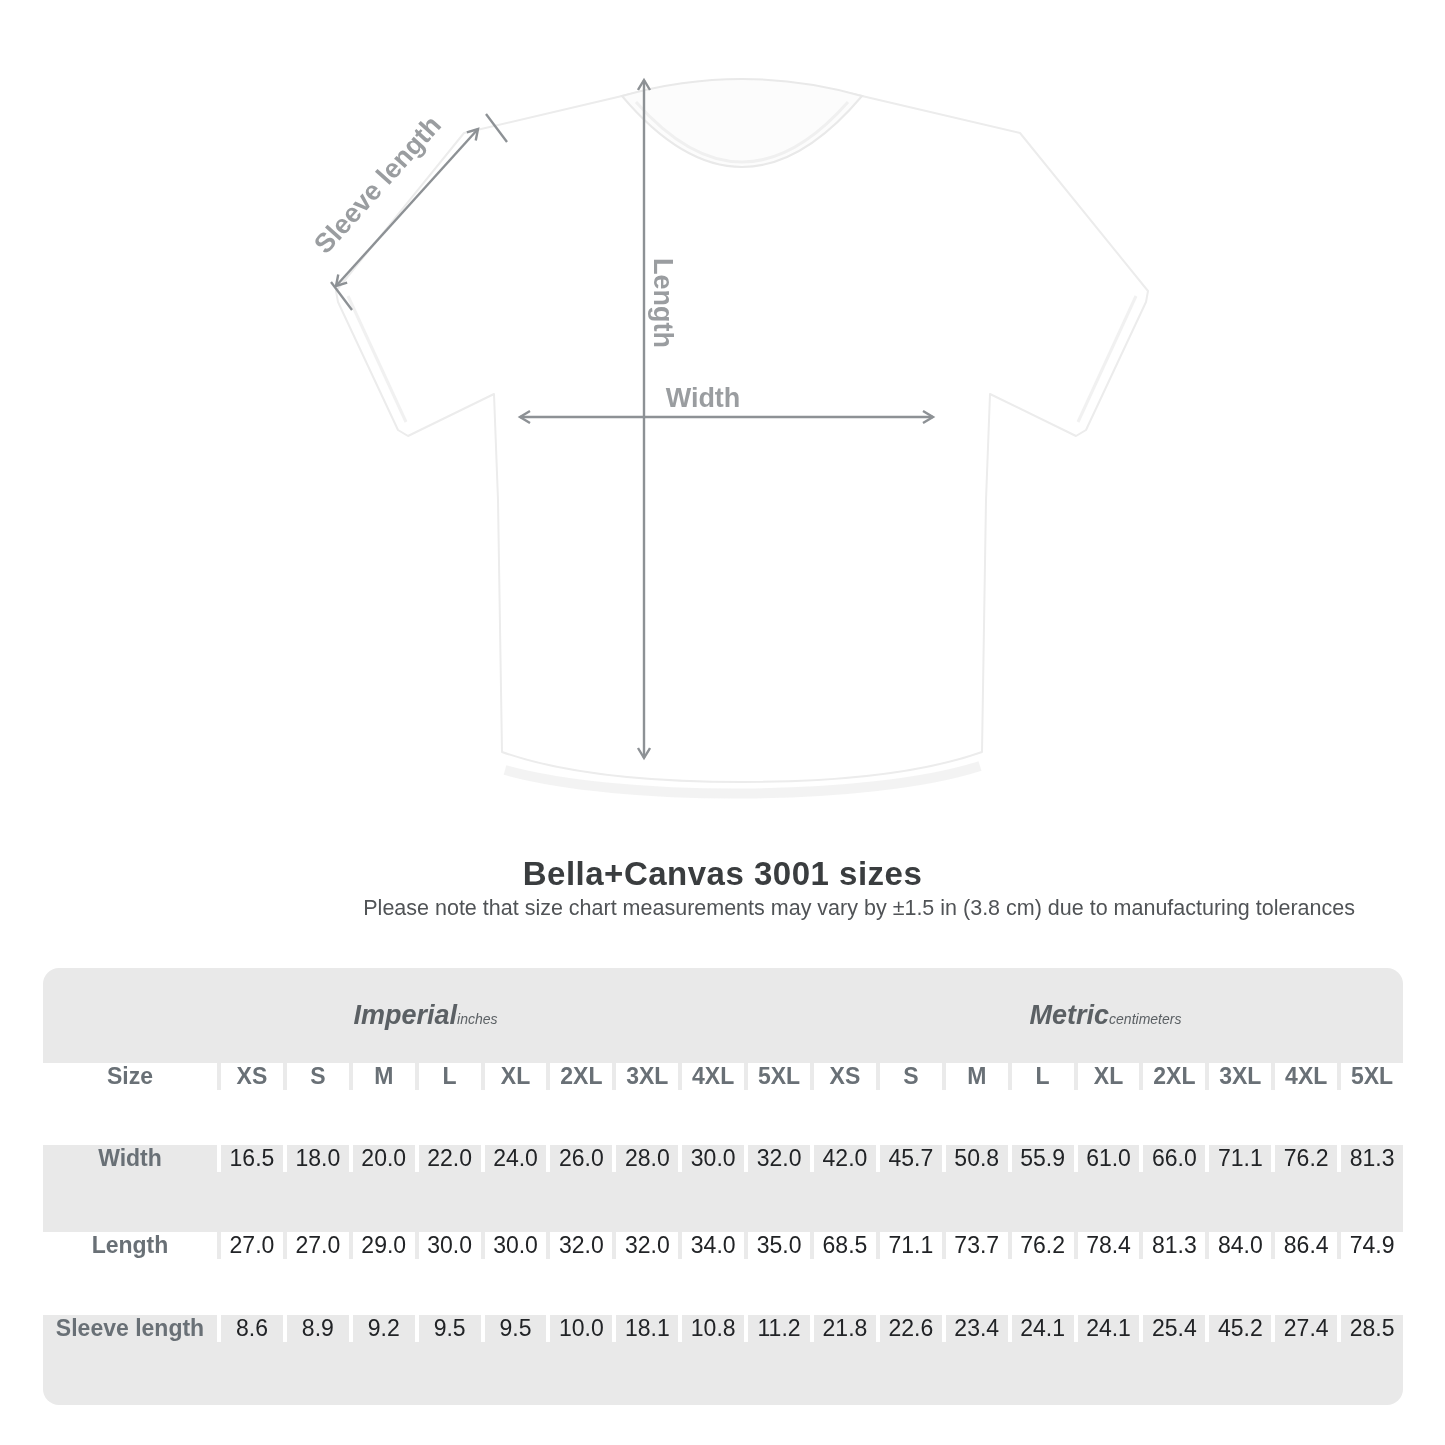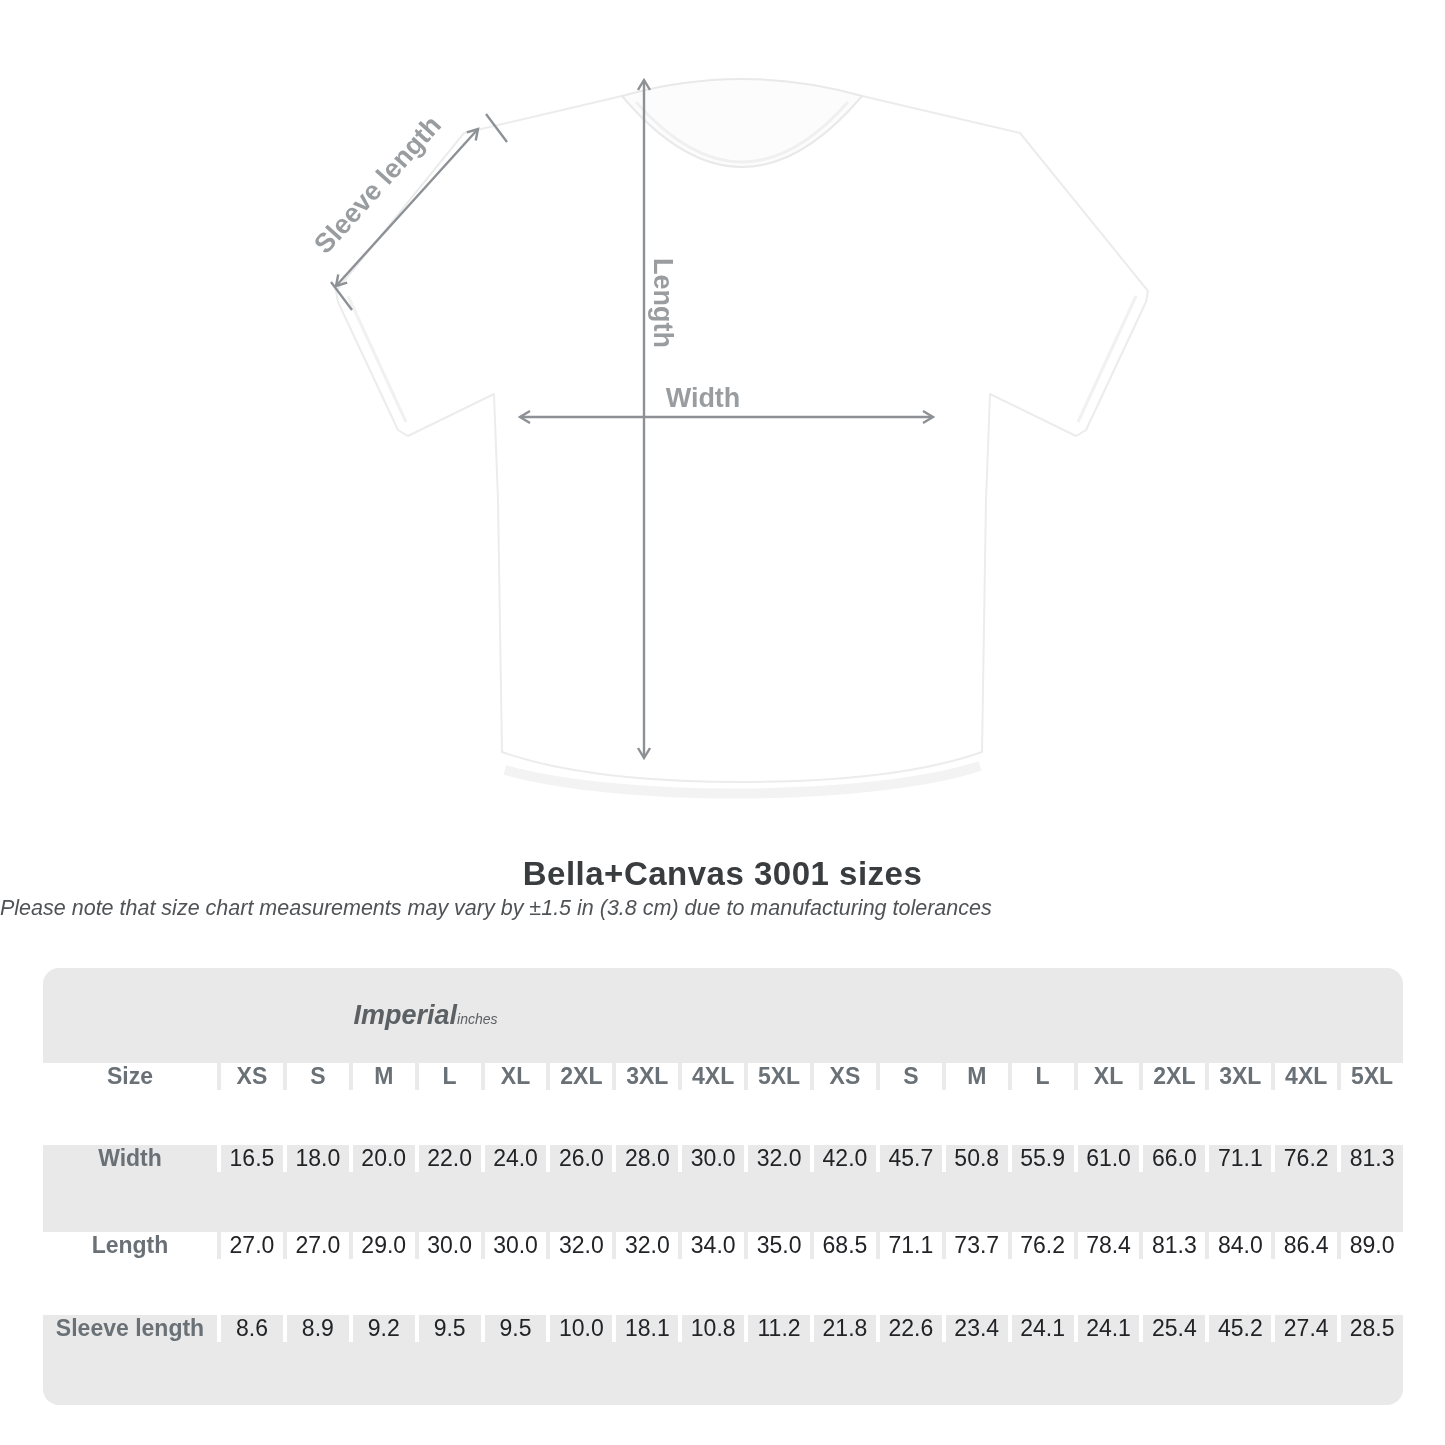--- a/index.html
+++ b/index.html
@@ -27,22 +27,22 @@
   }
   .dlabel.sleeve{left:378px;top:185px;transform:translate(-50%,-50%) rotate(-48deg);}
   .dlabel.length{left:662px;top:303px;transform:translate(-50%,-50%) rotate(90deg);}
   .dlabel.width{left:703px;top:398px;}
 
   .page-title{
     position:absolute;left:0;top:855px;width:1445px;margin:0;text-align:center;
     font-size:33px;font-weight:bold;color:var(--title-text);letter-spacing:.5px;
   }
   .page-subtitle{
-    position:absolute;left:0;top:896px;width:1355px;margin:0;text-align:left;
-    font-size:21.5px;font-style:italic;color:var(--subtitle-text);
+    position:absolute;left:0;top:896px;width:1355px;margin:0;text-align:right;
+    font-size:21.5px;color:var(--subtitle-text);
   }
 
   .size-table{
     position:absolute;left:43px;top:968px;width:1360px;
     border-radius:16px;overflow:hidden;
   }
   .band{display:flex;height:95px;background:var(--table-band-gray);}
   .band-cell{display:flex;align-items:center;justify-content:center;}
   .band-cell.imperial{width:56.25%;}
   .band-cell.metric{width:43.75%;}
@@ -103,20 +103,24 @@
 </div>
 
 <h1 class="page-title" data-name="page-title">Bella+Canvas 3001 sizes</h1>
 <p class="page-subtitle" data-name="tolerance-note">Please note that size chart measurements may vary by ±1.5 in (3.8 cm) due to manufacturing tolerances</p>
 
 <div class="size-table" data-name="size-table">
   <div class="band" data-name="unit-header-row">
     <div class="band-cell imperial" data-name="imperial-header">
       <div class="band-title" data-name="imperial-title">Imperial</div>
       <div class="band-sub" data-name="imperial-unit">inches</div>
+    </div>
+    <div class="band-cell metric" data-name="metric-header">
+      <div class="band-title" data-name="metric-title">Metric</div>
+      <div class="band-sub" data-name="metric-unit">centimeters</div>
     </div>
   </div>
   <div class="trow white" data-name="size-header-row">
       <div class="cell label" data-name="size-row-label">Size</div>
       <div class="cell head" data-name="imperial-size-xs">XS</div>
       <div class="cell head" data-name="imperial-size-s">S</div>
       <div class="cell head" data-name="imperial-size-m">M</div>
       <div class="cell head" data-name="imperial-size-l">L</div>
       <div class="cell head" data-name="imperial-size-xl">XL</div>
       <div class="cell head" data-name="imperial-size-2xl">2XL</div>
@@ -166,21 +170,21 @@
       <div class="cell val" data-name="length-imperial-4xl">34.0</div>
       <div class="cell val" data-name="length-imperial-5xl">35.0</div>
       <div class="cell val" data-name="length-metric-xs">68.5</div>
       <div class="cell val" data-name="length-metric-s">71.1</div>
       <div class="cell val" data-name="length-metric-m">73.7</div>
       <div class="cell val" data-name="length-metric-l">76.2</div>
       <div class="cell val" data-name="length-metric-xl">78.4</div>
       <div class="cell val" data-name="length-metric-2xl">81.3</div>
       <div class="cell val" data-name="length-metric-3xl">84.0</div>
       <div class="cell val" data-name="length-metric-4xl">86.4</div>
-      <div class="cell val" data-name="length-metric-5xl">89.0</div>
+      <div class="cell val" data-name="length-metric-5xl">74.9</div>
     </div>
   <div class="trow gray" data-name="sleeve-length-row" data-row="2">
       <div class="cell label" data-name="sleeve-length-row-label">Sleeve length</div>
       <div class="cell val" data-name="sleeve-length-imperial-xs">8.6</div>
       <div class="cell val" data-name="sleeve-length-imperial-s">8.9</div>
       <div class="cell val" data-name="sleeve-length-imperial-m">9.2</div>
       <div class="cell val" data-name="sleeve-length-imperial-l">9.5</div>
       <div class="cell val" data-name="sleeve-length-imperial-xl">9.5</div>
       <div class="cell val" data-name="sleeve-length-imperial-2xl">10.0</div>
       <div class="cell val" data-name="sleeve-length-imperial-3xl">18.1</div>

